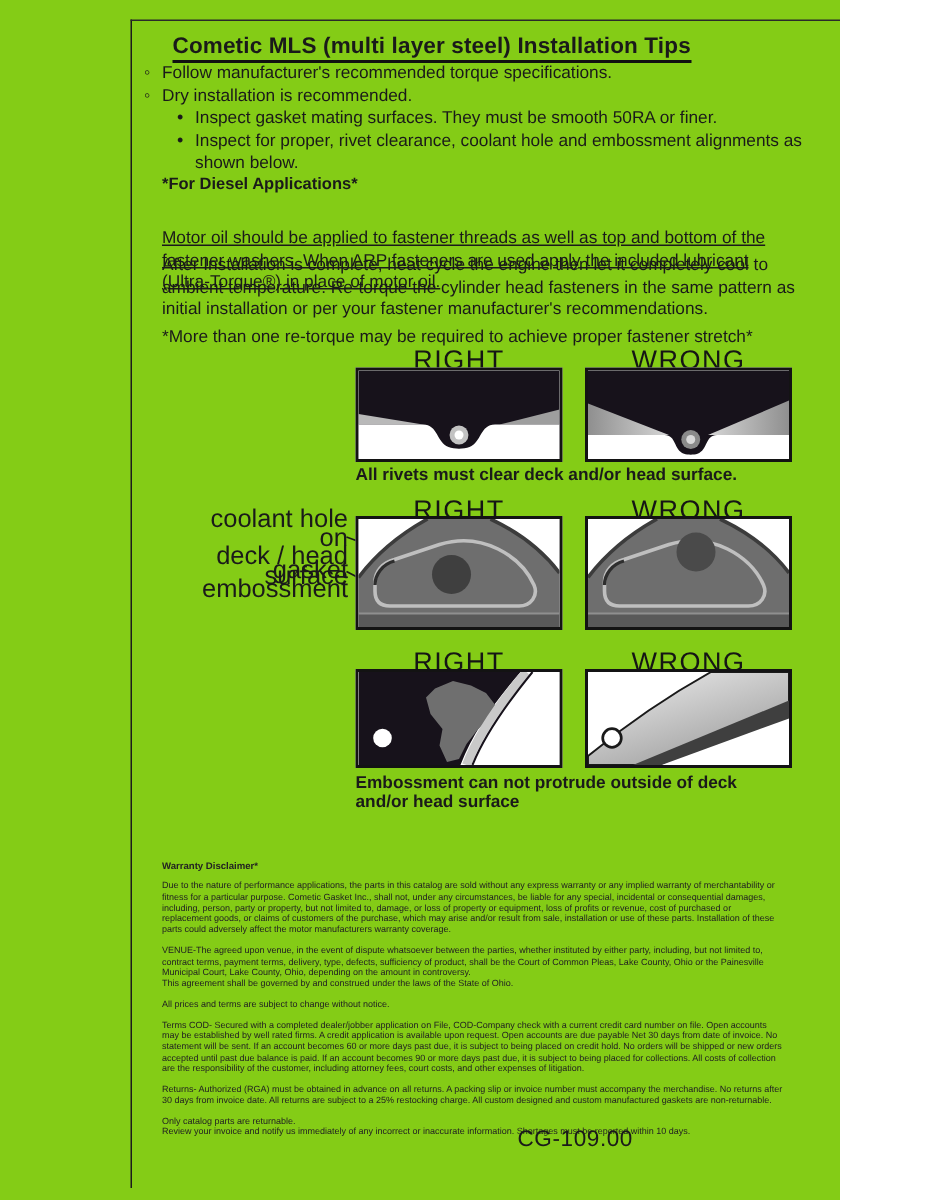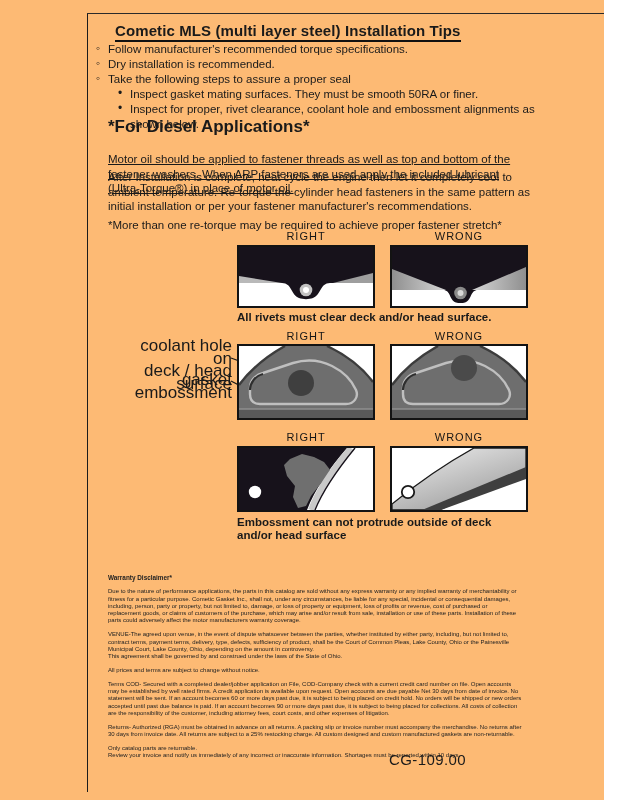--- a/index.html
+++ b/index.html
@@ -1,34 +1,34 @@
 <!DOCTYPE html>
 <html><head>
 <meta charset="utf-8">
 <style>
   html,body{margin:0;padding:0;background:#ffffff;}
-  .page{position:relative;width:604px;height:800px;background:#fdba74;overflow:hidden;
+  .page{position:relative;width:560px;height:800px;background:#84cc16;overflow:hidden;
         font-family:"Liberation Sans",sans-serif;color:#1a1a1a;}
   .edge-v{position:absolute;left:87px;top:13px;width:1px;height:779px;background:#1c1c1c;}
   .edge-h{position:absolute;left:87px;top:13px;width:531px;height:1px;background:#2a2a2a;}
 
   .title{position:absolute;left:115px;top:22px;font-size:15px;font-weight:bold;
          border-bottom:2px solid #111;padding-bottom:1px;letter-spacing:.1px;}
 
   ul.tips{position:absolute;left:96px;top:42px;margin:0;padding:0;list-style:none;
           font-size:11.5px;line-height:15px;width:440px;}
   ul.tips li{position:relative;padding-left:12px;}
   ul.tips li::before{content:"◦";position:absolute;left:0;top:-1px;font-size:12px;}
   ul.tips li.sub{margin-left:22px;}
   ul.tips li.sub::before{content:"•";}
 
-  .h2{position:absolute;left:108px;font-size:17px;font-weight:bold;}
+  .h2{position:absolute;left:108px;font-size:11px;font-weight:bold;}
   .para{position:absolute;left:108px;width:424px;font-size:11.5px;line-height:14.5px;}
 
-  .dg-label{position:absolute;width:138px;text-align:center;font-size:11px;letter-spacing:1px;color:#151515;}
+  .dg-label{position:absolute;width:138px;text-align:center;font-size:18px;letter-spacing:1px;color:#151515;}
   .panel{position:absolute;width:138px;border:2px solid #131313;box-sizing:border-box;background:#fff;}
   .panel svg{display:block;width:100%;height:100%;}
   .caption{position:absolute;left:237px;font-size:11.5px;font-weight:bold;white-space:pre-line;line-height:12.5px;}
   .ann{position:absolute;text-align:right;font-size:17px;line-height:12.5px;white-space:pre-line;}
   .leader{position:absolute;left:225px;top:350px;}
 
   .fineprint{position:absolute;left:108px;top:574px;width:414px;font-size:6px;
              line-height:7.3px;color:#222;}
   .fineprint .fp-h{font-weight:bold;font-size:6.4px;margin-bottom:7px;}
   .fineprint p{margin:0 0 6.5px 0;white-space:pre-line;}
@@ -41,21 +41,20 @@
 <div class="page">
 
   <div class="edge-v"></div>
   <div class="edge-h"></div>
 
   <div class="title">Cometic MLS (multi layer steel) Installation Tips</div>
 
   <ul class="tips">
     <li><span>Follow manufacturer's recommended torque specifications.</span></li>
     <li><span>Dry installation is recommended.</span></li>
-    <li><span>Take the following steps to assure a proper seal</span></li>
     <li class="sub"><span>Inspect gasket mating surfaces.  They must be smooth 50RA or finer.</span></li>
     <li class="sub"><span>Inspect for proper, rivet clearance, coolant hole and embossment alignments as shown below.</span></li>
   </ul>
 
   <div class="h2" style="top:117px;">*For Diesel Applications*</div>
   <div class="para" style="top:152px;text-decoration:underline;">Motor oil should be applied to fastener threads as well as top and bottom of the fastener washers. When ARP fasteners are used apply the included lubricant (Ultra-Torque®) in place of motor oil.</div>
   <div class="para" style="top:170px;">After Installation is complete, heat cycle the engine then let it completely cool to ambient temperature. Re-torque the cylinder head fasteners in the same pattern as initial installation or per your fastener manufacturer's recommendations.</div>
   <div class="para" style="top:218px;">*More than one re-torque may be required to achieve proper fastener stretch*</div>
 
   <div class="dg-label" style="left:237px;top:230px;">RIGHT</div>

